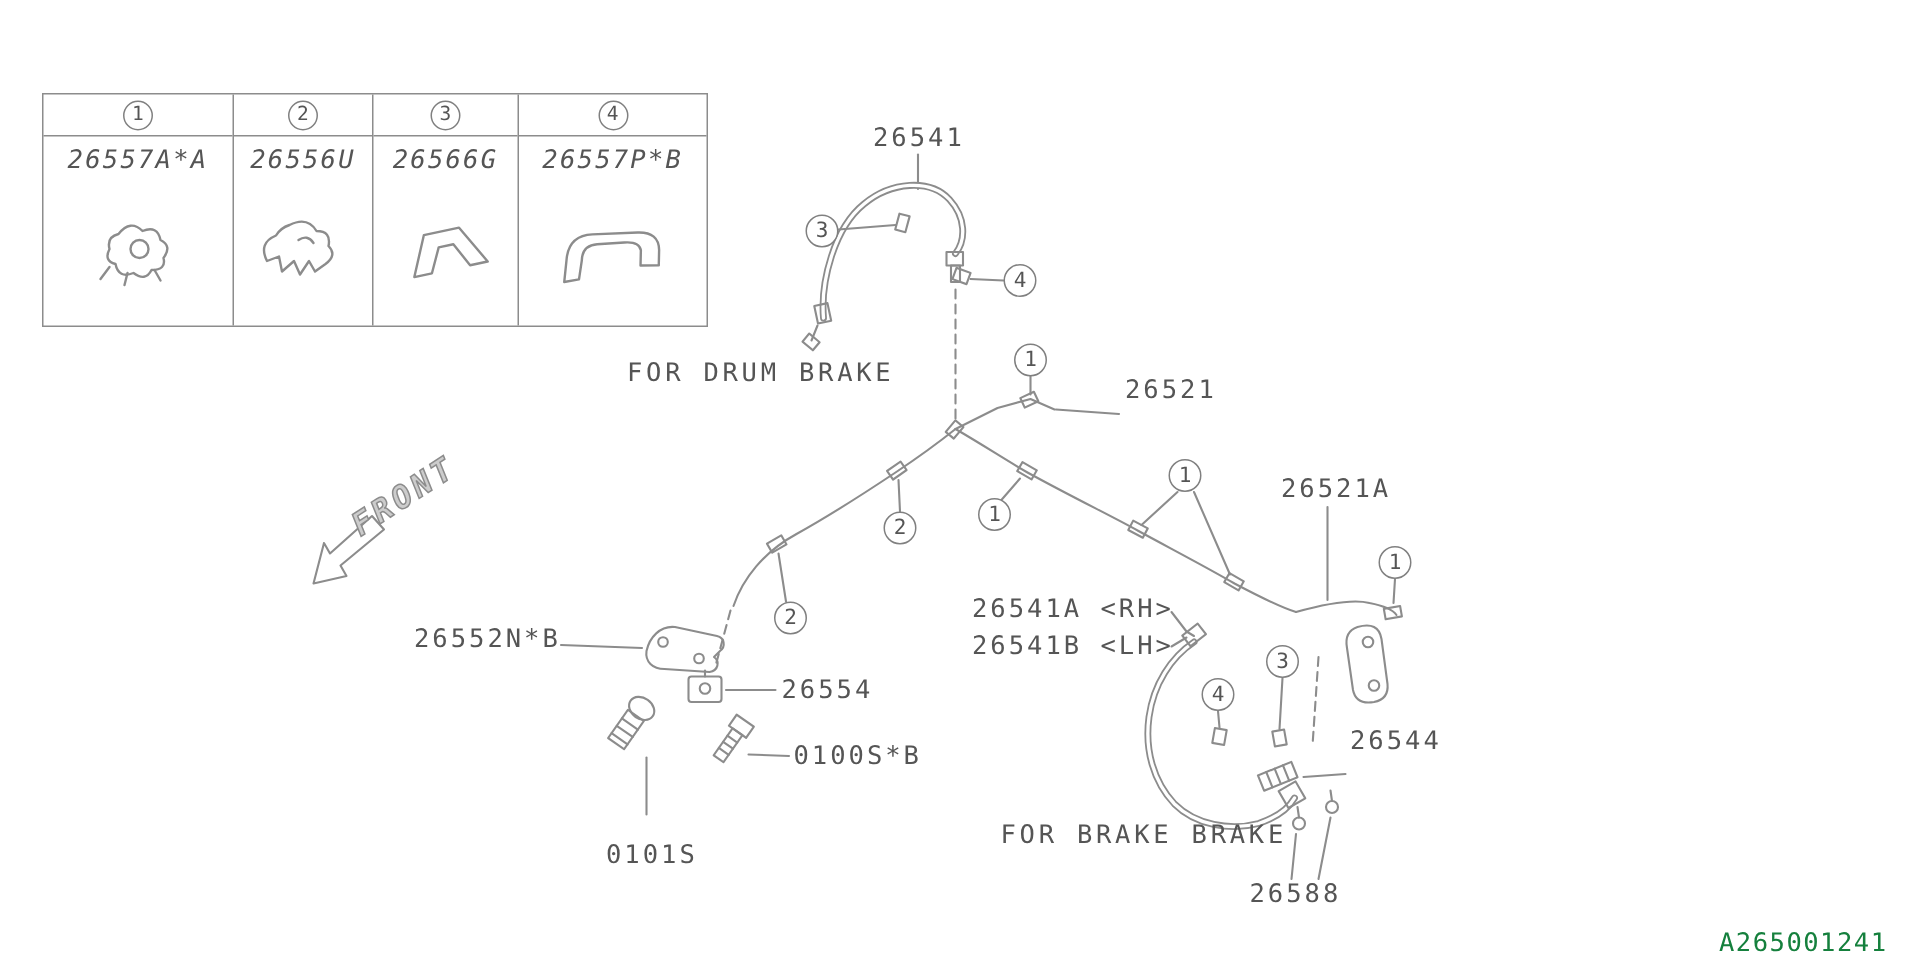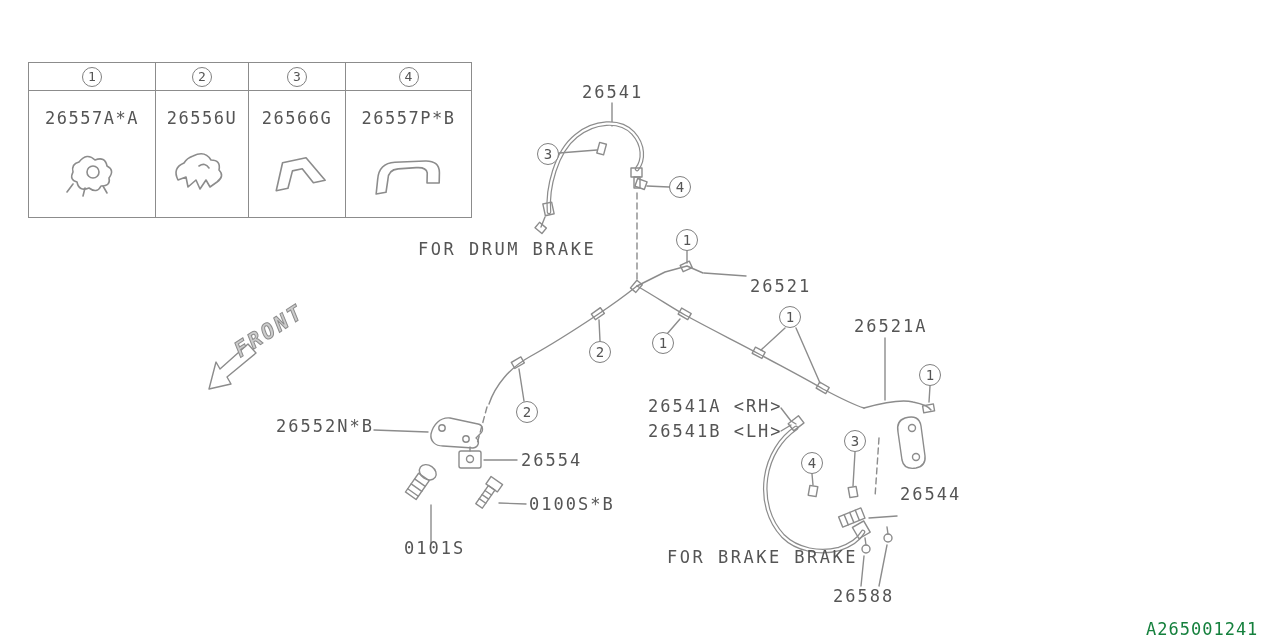--- a/index.html
+++ b/index.html
@@ -30,21 +30,21 @@
     position:absolute;left:28px;top:62px;height:156px;display:flex;
     border:1.4px solid #8c8c8c;box-sizing:border-box;background:#fff;
   }
   .legend-col{display:flex;flex-direction:column;align-items:center;border-right:1.4px solid #8c8c8c;box-sizing:border-box;}
   .legend-col:last-child{border-right:none;}
   .legend-head{width:100%;height:28px;border-bottom:1.4px solid #8c8c8c;display:flex;align-items:center;justify-content:center;box-sizing:border-box;}
   .co{
     width:20px;height:20px;border:1.4px solid #808080;border-radius:50%;
     display:flex;align-items:center;justify-content:center;font-size:13px;color:#555;box-sizing:border-box;
   }
-  .legend-part{font-size:17px;letter-spacing:1.5px;margin-top:17px;white-space:pre;}
+  .legend-part{font-size:17px;letter-spacing:1.5px;margin-top:6px;white-space:pre;font-style:italic;}
   .legend-iconbox{flex:1;display:flex;align-items:center;justify-content:center;}
   .legend-iconbox svg path,.legend-iconbox svg line,.legend-iconbox svg circle,.legend-iconbox svg polyline{
     stroke:#8c8c8c;fill:none;stroke-width:1.6;stroke-linecap:round;stroke-linejoin:round;
   }
   .front-label{
     position:absolute;font-size:21px;font-weight:bold;font-style:italic;
     letter-spacing:3px;color:#cccccc;-webkit-text-stroke:1px #8c8c8c;
     transform:rotate(-33deg);transform-origin:left bottom;
   }
   .diagram-id{position:absolute;font-size:17px;letter-spacing:1px;color:#15803d;}
@@ -221,28 +221,28 @@
           <g transform="rotate(-10 46 29)">
             <path d="M10 44 L14 30 Q18 14 34 16 L64 20 Q78 22 76 34 L74 44 L62 42 L64 32 Q64 26 54 25 L36 23 Q26 22 24 32 L20 44 Z"></path>
           </g>
         </svg>
       </div>
     </div>
   </div>
 
   <div class="lbl" style="left:582px;top:83px">26541</div>
   <div class="lbl spread" style="left:418px;top:240px">FOR DRUM BRAKE</div>
-  <div class="lbl" style="left:750px;top:277px">26521</div>
+  <div class="lbl" style="left:750px;top:251px">26521</div>
   <div class="lbl" style="left:854px;top:317px">26521A</div>
   <div class="lbl" style="left:648px;top:397px">26541A &lt;RH&gt;</div>
   <div class="lbl" style="left:648px;top:422px">26541B &lt;LH&gt;</div>
   <div class="lbl" style="left:276px;top:417px">26552N*B</div>
   <div class="lbl" style="left:521px;top:451px">26554</div>
   <div class="lbl" style="left:529px;top:495px">0100S*B</div>
-  <div class="lbl" style="left:404px;top:539px">0101S</div>
+  <div class="lbl" style="left:404px;top:561px">0101S</div>
   <div class="lbl" style="left:900px;top:485px">26544</div>
   <div class="lbl spread" style="left:667px;top:548px">FOR BRAKE BRAKE</div>
   <div class="lbl" style="left:833px;top:587px">26588</div>
 
   <div class="front-label" style="left:243px;top:338px">FRONT</div>
 
   <div class="diagram-id" style="left:1146px;top:619px;position:absolute">A265001241</div>
 
   <div class="callout" style="left:537px;top:143px">3</div>
   <div class="callout" style="left:669px;top:176px">4</div>

